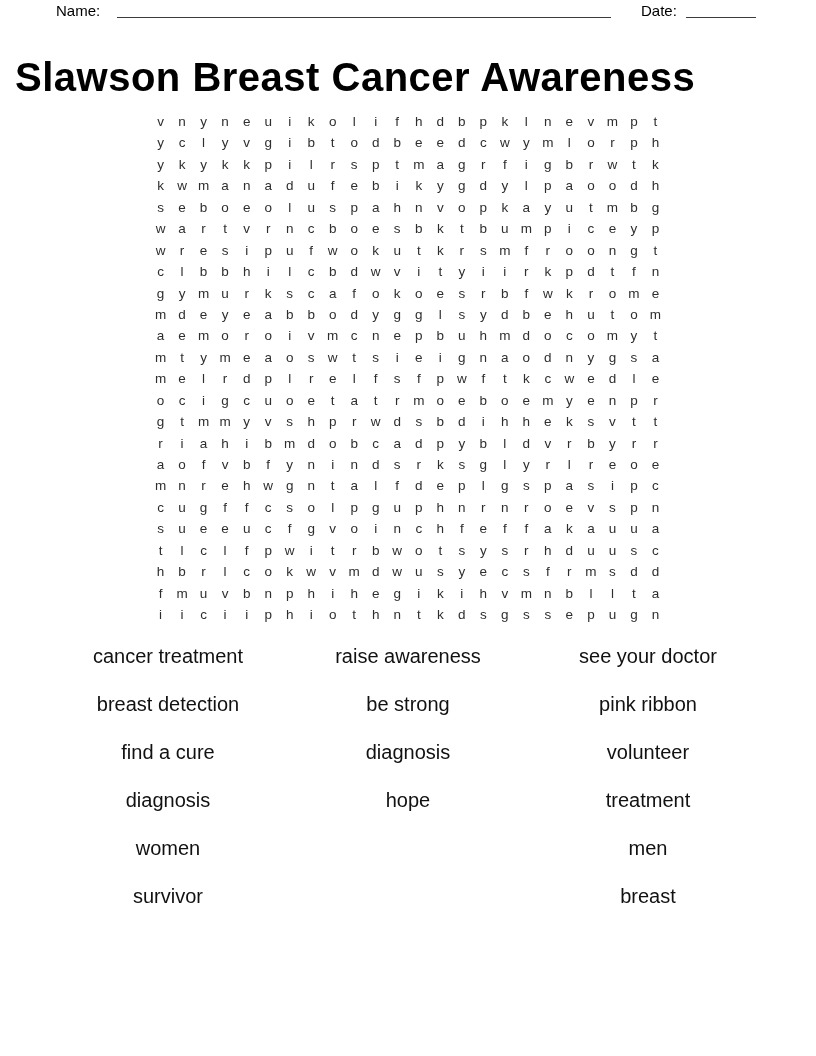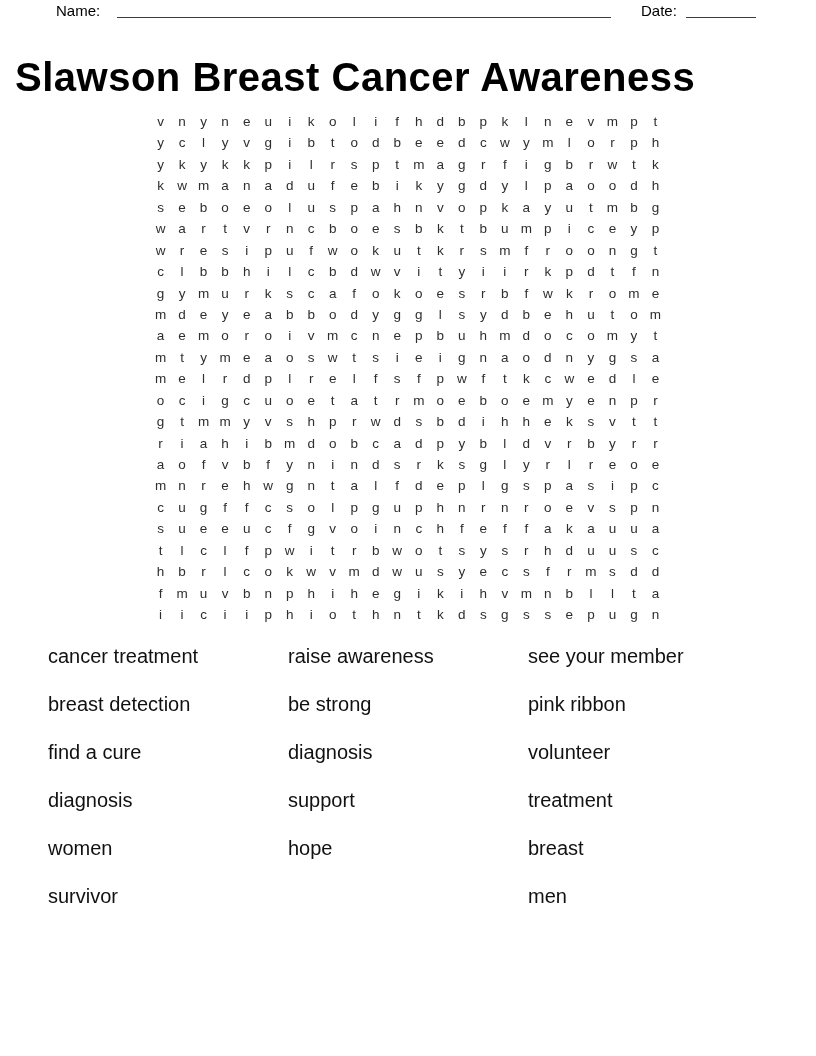--- a/index.html
+++ b/index.html
@@ -88,20 +88,21 @@
     width: 240px;
     display: flex;
     flex-direction: column;
   }
   .word-item {
     height: 48px;
     font-size: 20px;
     line-height: 30px;
     color: #111;
     white-space: nowrap;
+    text-align: center;
   }
 </style>
 </head>
 <body>
 
 <div class="header">
   <span class="name-label">Name:</span>
   <span class="name-line"></span>
   <span class="date-label">Date:</span>
   <span class="date-line"></span>
@@ -742,24 +743,23 @@
       <div class="word-item">breast detection</div>
       <div class="word-item">find a cure</div>
       <div class="word-item">diagnosis</div>
       <div class="word-item">women</div>
       <div class="word-item">survivor</div>
     </div>
     <div class="word-col">
       <div class="word-item">raise awareness</div>
       <div class="word-item">be strong</div>
       <div class="word-item">diagnosis</div>
-      <div class="word-item">support</div>
       <div class="word-item">hope</div>
     </div>
     <div class="word-col">
-      <div class="word-item">see your member</div>
+      <div class="word-item">see your doctor</div>
       <div class="word-item">pink ribbon</div>
       <div class="word-item">volunteer</div>
       <div class="word-item">treatment</div>
+      <div class="word-item">men</div>
       <div class="word-item">breast</div>
-      <div class="word-item">men</div>
     </div>
   </div>
 
 </body></html>

